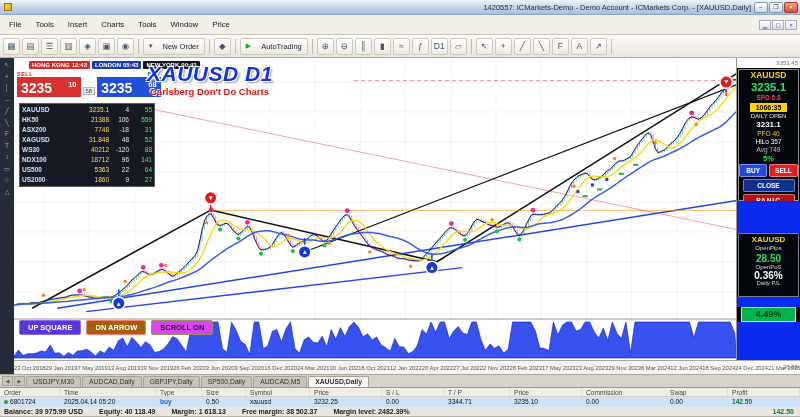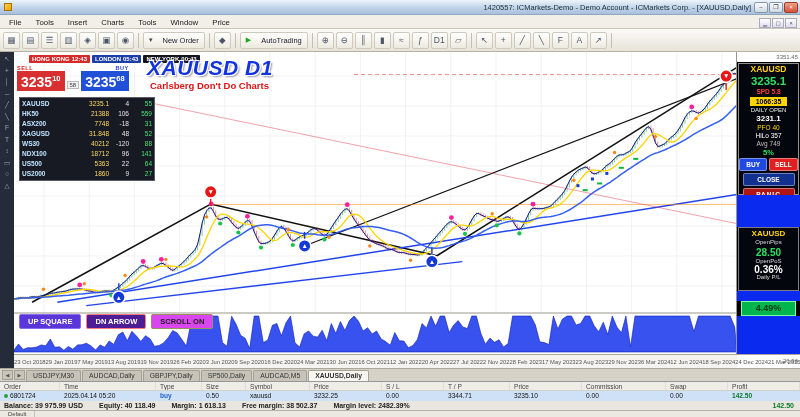--- a/index.html
+++ b/index.html
@@ -5,21 +5,21 @@
 *{box-sizing:border-box;margin:0;padding:0;}
 body{width:800px;height:417px;overflow:hidden;font-family:"Liberation Sans",sans-serif;background:#d4d0c8;}
 
 .titlebar{height:15px;background:linear-gradient(#eef4fb,#bdd0e7 60%,#a9c0dd);display:flex;align-items:center;gap:3px;padding:0 2px 0 4px;border-bottom:1px solid #8ea8c4;}
 .app-icon{width:8px;height:8px;background:linear-gradient(135deg,#ffd34d,#f0a000);border:1px solid #a87400;}
 .title-text{font-size:7.5px;color:#1a2a3a;flex:1;white-space:nowrap;overflow:hidden;text-align:right;}
 .win-controls{display:flex;gap:1px;}
 .wbtn{width:14px;height:11px;background:linear-gradient(#fdfdfd,#cfd8e2);border:1px solid #8898a8;border-radius:2px;font-size:6px;line-height:9px;text-align:center;color:#334;}
 .wbtn.close{background:linear-gradient(#f2a089,#d2543a);color:#fff;border-color:#a03a28;}
 
-.menubar{height:14px;background:#f2efe9;border-bottom:1px solid #c9c5bb;display:flex;align-items:flex-end;padding:0 2px;}
+.menubar{height:20px;background:#f2efe9;border-bottom:1px solid #c9c5bb;display:flex;align-items:center;padding:0 2px;}
 .menu-items{display:flex;flex:1;}
 .menu-item{padding:1px 7px;font-size:7.8px;color:#222;}
 .child-controls{display:flex;gap:1px;padding-right:1px;}
 .cbtn{width:12px;height:10px;border:1px solid #aab;background:linear-gradient(#fff,#dde);font-size:5.5px;text-align:center;line-height:8px;color:#445;}
 
 .toolbar{height:23px;background:linear-gradient(#fcfbf8,#e7e3d9);border-bottom:1px solid #b5b1a5;display:flex;align-items:center;padding:0 2px;}
 .tgroups{display:flex;align-items:center;}
 .tbtn{height:17px;min-width:17px;padding:0 2px;margin:0 1px;display:flex;align-items:center;justify-content:center;font-size:8.5px;color:#4a5668;border:1px solid #cdc9bd;border-radius:2px;background:linear-gradient(#ffffff,#eceade);}
 .tbtn.labeled{gap:10px;font-size:7.5px;color:#223;padding:0 5px;}
 .tglyph{font-size:7px;}
@@ -36,34 +36,34 @@
 .clocks{position:absolute;top:3px;left:15px;display:flex;gap:2px;}
 .clock{display:flex;gap:2px;padding:1px 3px;font-size:6px;font-weight:bold;color:#fff;border-radius:1px;white-space:nowrap;}
 .quote-row{position:absolute;top:13px;left:3px;display:flex;align-items:flex-end;gap:2px;}
 .q-side{display:flex;flex-direction:column;}
 .q-cap{font-size:5.5px;font-weight:bold;letter-spacing:.5px;}
 .q-cap.sell{color:#d42020;}
 .q-cap.buy{color:#1f3fd0;margin-left:auto;}
 .q-box{padding:0 4px 1px;font-size:14px;font-weight:bold;color:#fff;line-height:16px;}
 .q-box.sellbg{background:#d83030;}
 .q-box.buybg{background:#2050d8;}
-.q-box sup{font-size:7.5px;}
+.q-box sup{font-size:7.5px;margin-left:16px;}
 .q-spread{font-size:6px;color:#333;background:#f3f3f3;border:1px solid #bbb;padding:0 2px;margin-bottom:2px;}
 .big-title{position:absolute;top:4px;left:133px;font-size:21px;font-weight:bold;font-style:italic;color:#1233dd;letter-spacing:.5px;text-shadow:-1px -1px 0 #fff,1px -1px 0 #fff,-1px 1px 0 #fff,1px 1px 0 #fff,2px 2px 2px #99a;white-space:nowrap;}
 .subtitle{position:absolute;top:28px;left:136px;font-size:9.5px;font-weight:bold;color:#e01212;text-shadow:1px 1px 0 #fff,-1px -1px 0 #fff;white-space:nowrap;}
 .watch-table{position:absolute;top:45px;left:5px;width:136px;background:rgba(5,9,18,.93);border:1px solid #5a5a6a;padding:1px 2px;}
 .w-row{display:flex;line-height:10px;}
 .w-c0{width:50px;font-size:6.5px;color:#bfe3ff;font-weight:bold;}
 .w-c1{width:40px;font-size:6.5px;color:#ffd95e;text-align:right;padding-right:3px;}
 .w-c2{width:20px;font-size:6.5px;color:#e6e6e6;text-align:right;padding-right:3px;}
 .w-c3{width:20px;font-size:6.5px;color:#42e873;text-align:right;}
 .chart-buttons{position:absolute;top:262px;left:5px;display:flex;gap:5px;}
 .cb{padding:2px 8px;font-size:7.5px;font-weight:bold;border-radius:2px;border:1px solid rgba(0,0,0,.35);}
 .cb.up{background:#5a35d8;color:#fff;border-color:#8a6cf0;}
-.cb.dn{background:#4c1d95;color:#fff;border-color:#ff7a7a;}
+.cb.dn{background:#a16207;color:#fff;border-color:#ff7a7a;}
 .cb.sc{background:#d946ef;color:#222;border-color:#9a9060;}
 
 .right-col{width:63px;background:#000;display:flex;flex-direction:column;}
 .axis-top{height:10px;background:#fff;font-size:6px;color:#666;text-align:right;padding:2px 2px 0 0;}
 .info-panel{height:132px;margin:1px 1px 0;border:1px solid #909090;background:#04060d;display:flex;flex-direction:column;align-items:center;}
 .ip-sym{font-size:8.5px;font-weight:bold;color:#ffd400;line-height:11px;}
 .ip-price{font-size:11.5px;font-weight:bold;color:#2be062;line-height:13px;}
 .ip-spd{font-size:6.5px;color:#ff4040;font-weight:bold;line-height:8px;}
 .ip-timer{background:#ffd400;color:#000;font-size:7px;font-weight:bold;line-height:9px;padding:0 6px;margin:1px 0;}
 .ip-lab{font-size:6px;color:#eee;line-height:7px;}

